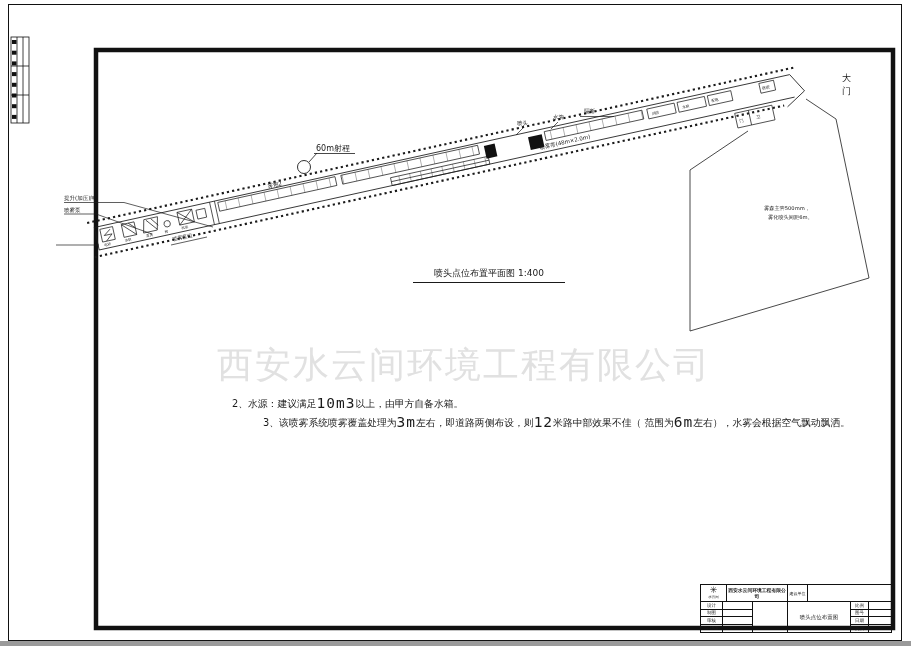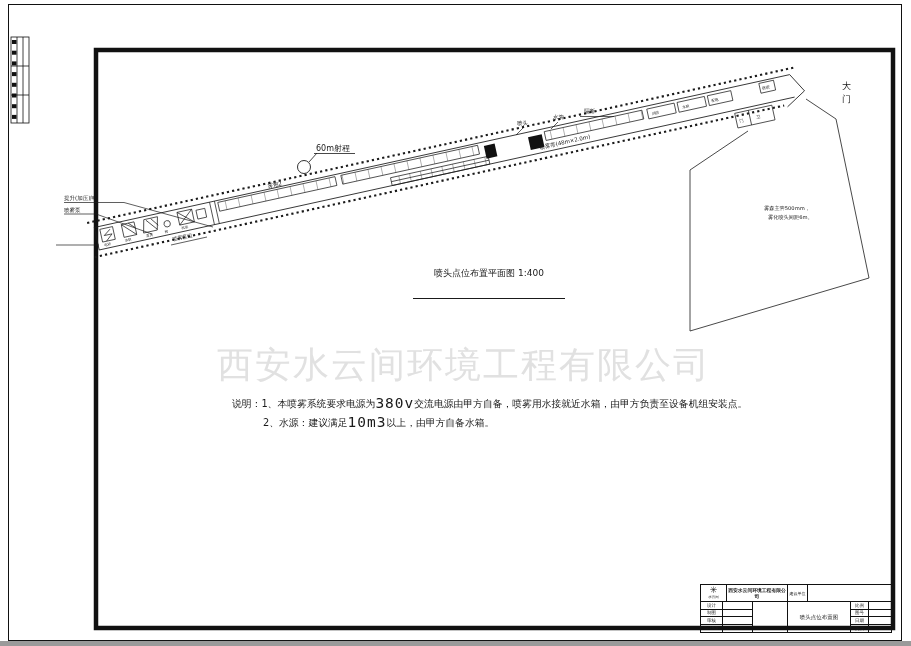--- a/index.html
+++ b/index.html
@@ -3,27 +3,27 @@
 <meta charset="utf-8">
 <style>
   html,body{margin:0;padding:0;background:#fff;width:911px;height:646px;overflow:hidden;
     font-family:"DejaVu Sans",sans-serif;color:#1a1a1a;}
   .abs{position:absolute;}
   #stage{position:relative;width:911px;height:646px;background:#fff;}
   #watermark{left:217px;top:341px;font-size:36px;letter-spacing:2px;color:#e1e1e1;
     font-weight:500;white-space:nowrap;z-index:1;}
   #plansvg{left:0;top:0;z-index:2;}
   #plan-title{left:413px;top:267px;width:152px;text-align:center;font-size:9px;
-    border-bottom:1px solid #1a1a1a;padding-bottom:18px;z-index:3;white-space:nowrap;}
+    border-bottom:1px solid #1a1a1a;padding-bottom:2px;z-index:3;white-space:nowrap;}
   #notes{left:232px;top:394px;width:640px;font-size:9.8px;z-index:3;}
   .note-line{margin-left:31px;line-height:19px;white-space:nowrap;}
   .note-line:first-child{margin-left:0;}
   .num{font-size:14.5px;line-height:1;vertical-align:-1px;letter-spacing:1px;
     font-family:"DejaVu Sans Mono",monospace;}
-  #gate-label{left:841px;top:80px;width:11px;font-size:9px;line-height:13px;
+  #gate-label{left:841px;top:72px;width:11px;font-size:9px;line-height:13px;
     word-break:break-all;text-align:center;z-index:3;}
   
   #tb{left:700px;top:584px;width:190px;height:47px;border:1px solid #111;z-index:3;font-size:4.5px;}
   .cell{position:absolute;box-sizing:border-box;border-color:#111;overflow:hidden;}
   .br{border-right:1px solid #111;} .bb{border-bottom:1px solid #111;}
   .cc{display:flex;align-items:center;justify-content:center;text-align:center;}
   #bottombar{left:0;top:641px;width:911px;height:5px;background:#9a9a9a;z-index:4;}
   svg text{fill:#1a1a1a;stroke:none;}
 </style>
 </head>
@@ -149,22 +149,22 @@
       <text x="764" y="210" font-size="5.2">雾森主管500mm，</text>
       <text x="768" y="219" font-size="5.2">雾化喷头间距6m。</text>
     </g>
   </svg>
 
   <div id="plan-title" class="abs">喷头点位布置平面图 1:400</div>
 
   <div id="gate-label" class="abs">大门</div>
 
   <div id="notes" class="abs">
-      <div class="note-line"><span>说明：1、本喷雾系统要求电源为</span><span class="num">380v</span><span>交流电源由甲方自备，喷雾用水接就近水箱，由甲方负责至设备机组安装点。</span></div>
       <div class="note-line"><span>2、水源：建议满足</span><span class="num">10m3</span><span>以上，由甲方自备水箱。</span></div>
+      <div class="note-line"><span>3、该喷雾系统喷雾覆盖处理为</span><span class="num">3m</span><span>左右，即道路两侧布设，则</span><span class="num">12</span><span>米路中部效果不佳（ 范围为</span><span class="num">6m</span><span>左右），水雾会根据空气飘动飘洒。</span></div>
     </div>
 
   <div id="tb" class="abs">
     <div class="cell br bb" style="left:0;top:0;width:26px;height:17px;">
       <div style="text-align:center;font-size:9px;line-height:10px;">✳</div>
       <div style="text-align:center;font-size:3.5px;">水云间</div>
     </div>
     <div class="cell br bb cc" style="left:26px;top:0;width:61px;height:17px;font-size:4.8px;font-weight:bold;">西安水云间环境工程有限公司</div>
     <div class="cell br bb cc" style="left:87px;top:0;width:20px;height:17px;font-size:4px;">建设单位</div>
     <div class="cell bb" style="left:107px;top:0;width:83px;height:17px;"></div>

